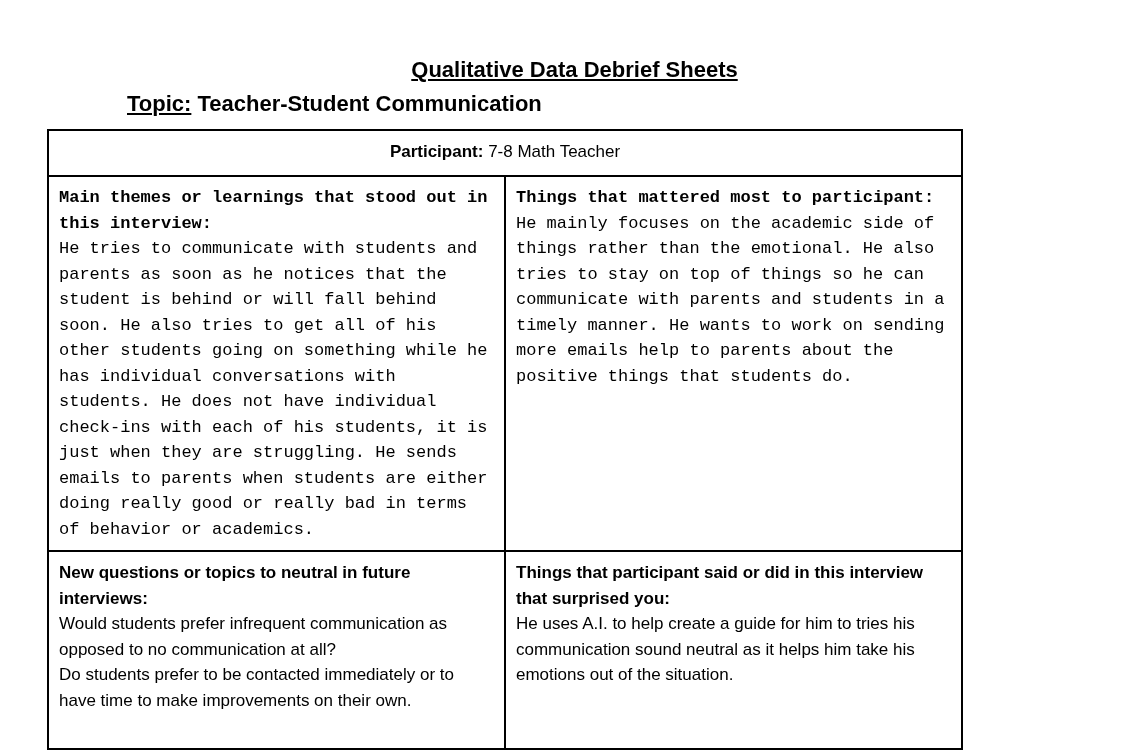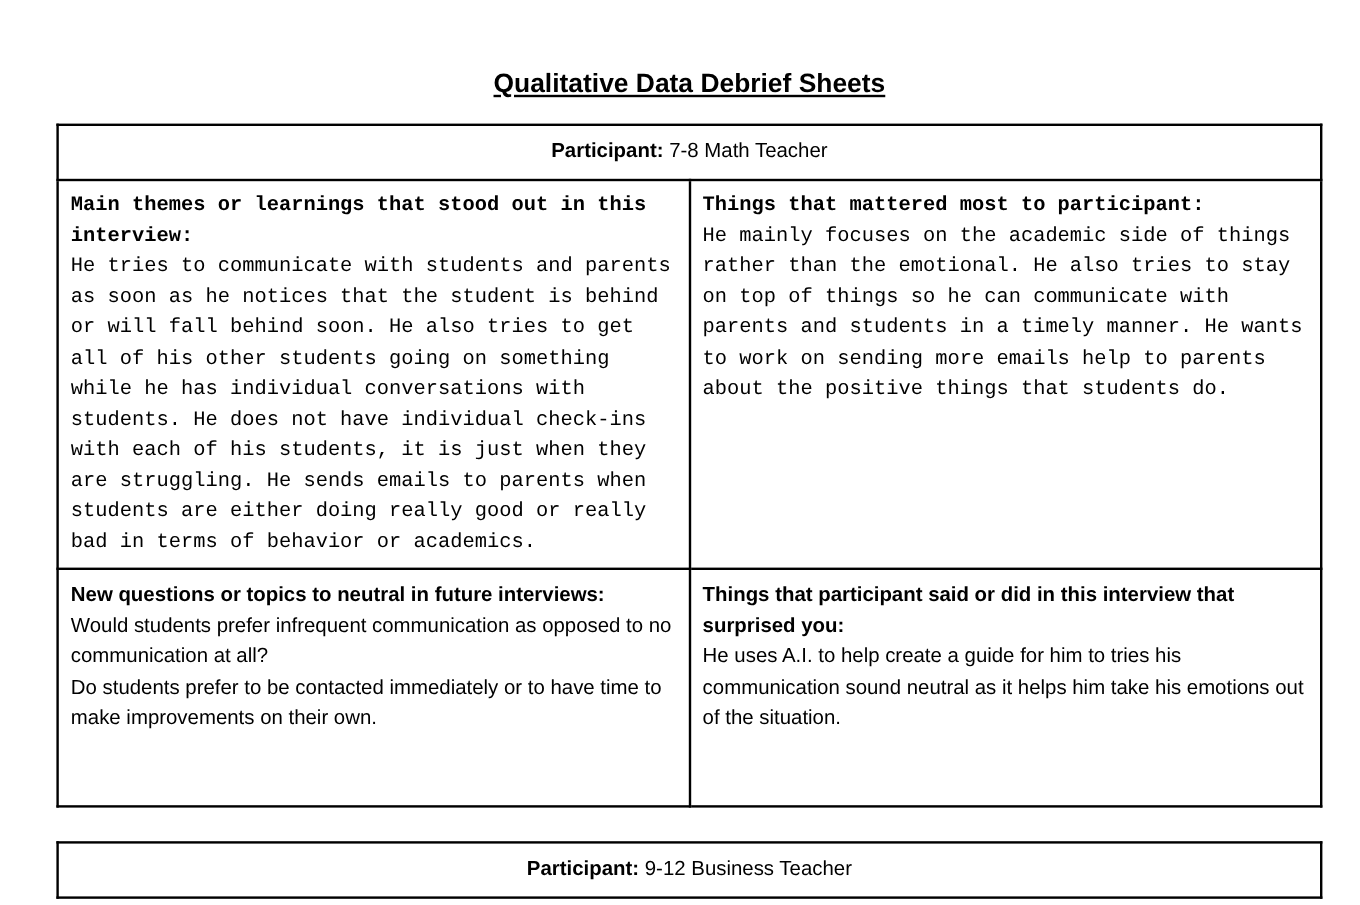--- a/index.html
+++ b/index.html
@@ -17,32 +17,32 @@
     padding: 57px 31px 0 47px;
     background: #ffffff;
     overflow: hidden;
   }
   .doc-title {
     width: 1055px;
     text-align: center;
     font-size: 22px;
     font-weight: bold;
     text-decoration: underline;
-    margin-bottom: 20px;
+    margin-bottom: 8px;
   }
   .topic-line {
     font-size: 22px;
     font-weight: bold;
     margin-left: 80px;
     margin-bottom: 12px;
     white-space: nowrap;
   }
   .topic-label { text-decoration: underline; }
   table.debrief {
-    width: 1055px;
+    width: 916px;
     border-collapse: collapse;
     table-layout: fixed;
   }
   table.debrief td {
     border: 2px solid #000000;
     vertical-align: top;
     padding: 8px 10px;
     font-size: 17px;
     line-height: 1.5;
   }
@@ -59,20 +59,24 @@
   .cell-body { white-space: pre-line; }
   table.debrief-2 { margin-top: 28px; }
 </style>
 </head>
 <body>
 
 <div class="page">
 
   <div class="doc-title">Qualitative Data Debrief Sheets</div>
 
+  <div class="topic-line">
+    <span class="topic-label">Topic:</span>
+    <span class="topic-value">Teacher-Student Communication</span>
+  </div>
 
   <table class="debrief">
     <tbody>
         <tr>
       <td class="participant-header" colspan="2">
         <span class="participant-label">Participant:</span>
         <span class="participant-value">7-8 Math Teacher</span>
       </td>
     </tr>
     <tr>

